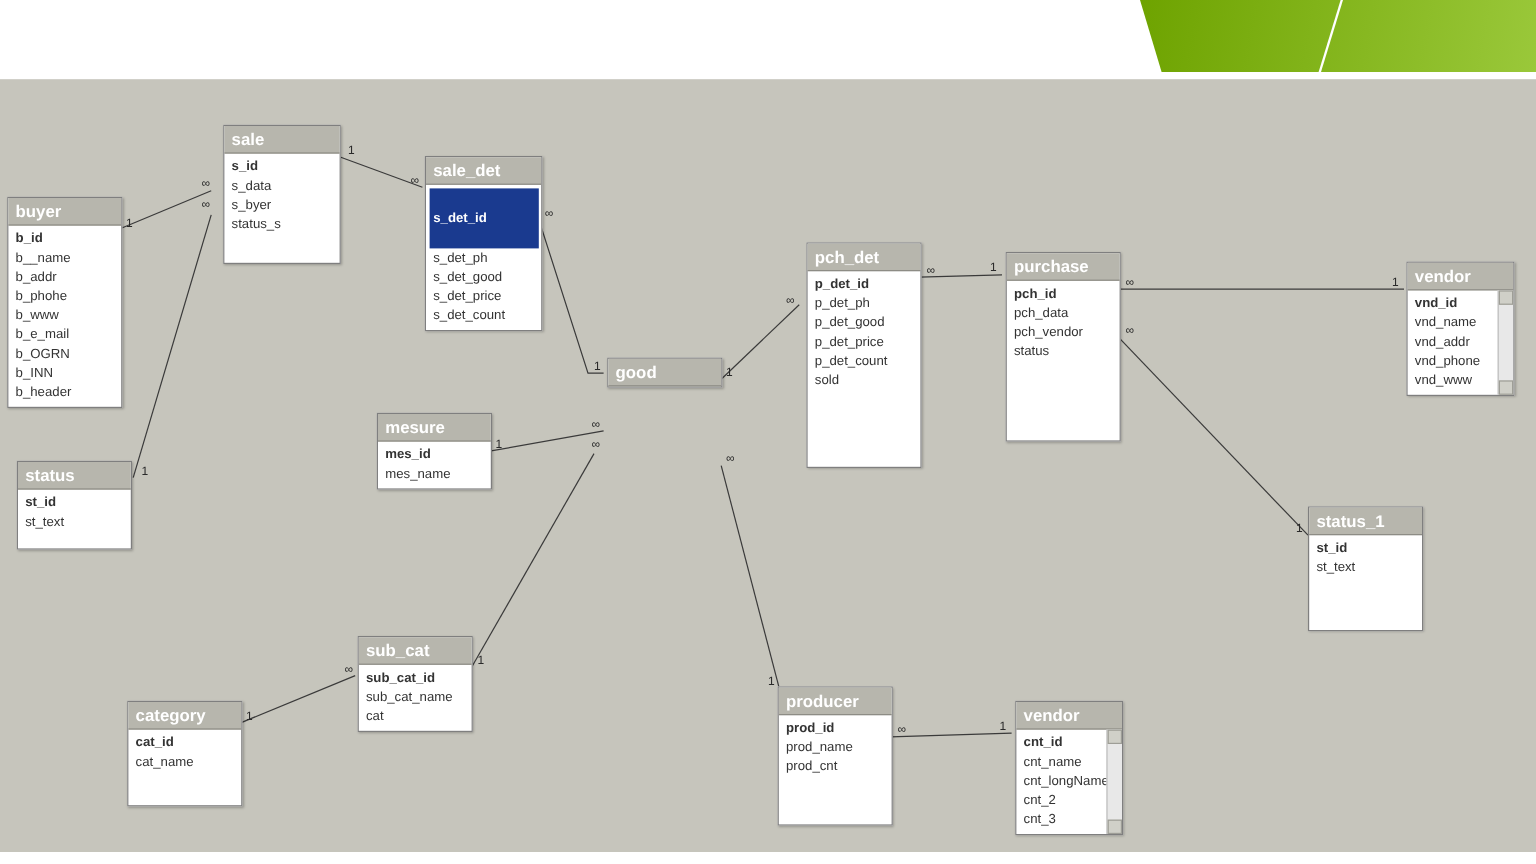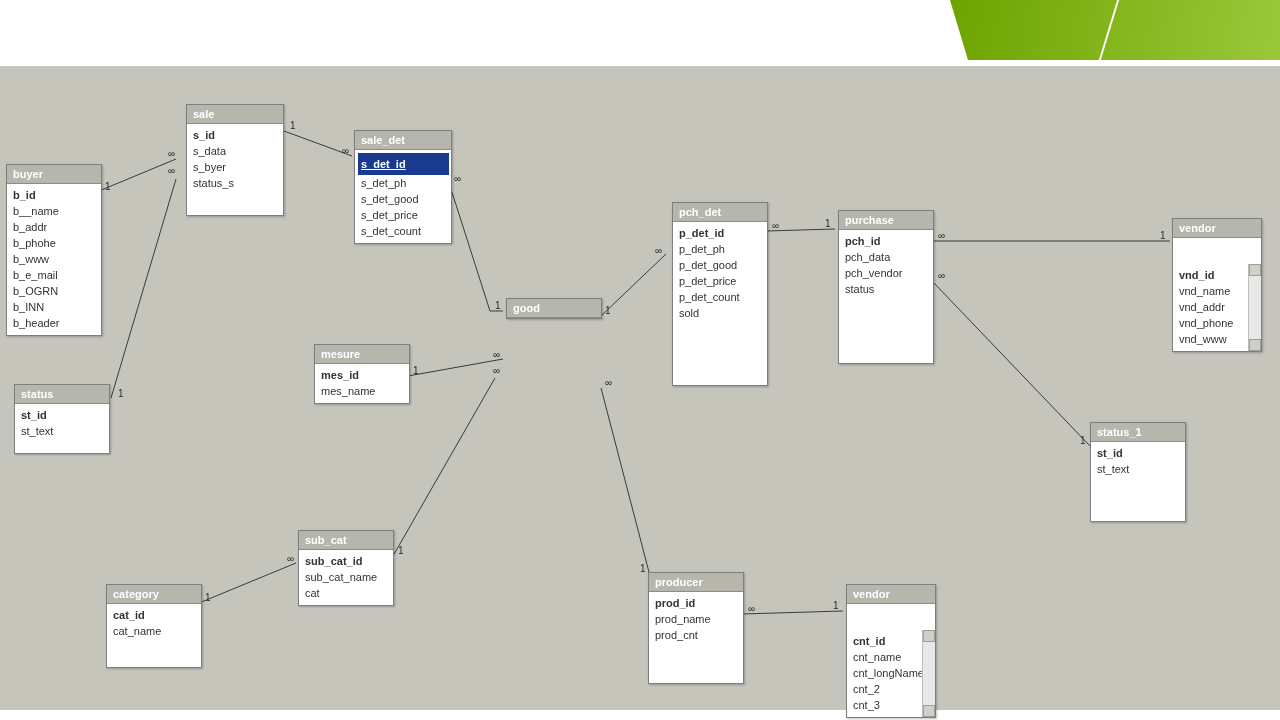--- a/index.html
+++ b/index.html
@@ -2,26 +2,26 @@
 <html><head>
 <meta charset="utf-8">
 <style>
   html,body{margin:0;padding:0;width:1280px;height:720px;font-family:"Segoe UI",Tahoma,Arial,sans-serif;background:#fff;overflow:hidden;}
   .decor{position:absolute;top:0;right:0;width:330px;height:60px;}
   .decor .a{position:absolute;top:0;right:0;width:330px;height:60px;background:linear-gradient(100deg,#6ea300,#9ac83a);clip-path:polygon(0 0,100% 0,100% 100%,18px 100%);}
   .decor .b{position:absolute;top:0;right:170px;width:2px;height:60px;background:#fff;transform:skewX(-17deg);}
   .canvas{position:absolute;top:66px;left:0;width:1280px;height:644px;background:#c6c5bc;}
   svg.lines{position:absolute;top:0;left:0;width:1280px;height:644px;pointer-events:none;}
   .tbl{position:absolute;background:#fff;border:1px solid #7f7f7f;box-shadow:1px 1px 2px rgba(0,0,0,.25);font-size:11px;color:#333;}
-  .tbl .hdr{background:#b7b6ad;color:#fff;font-weight:bold;padding:3px 6px;border-bottom:1px solid #8d8c85;font-size:11px;}
+  .tbl .hdr{background:#b7b6ad;color:#fff;font-weight:bold;padding:3px 6px;border-bottom:1px solid #8d8c85;font-size:14px;}
   .tbl .body{padding:3px 2px 4px 6px}
   .tbl .row{padding:1px 0;line-height:14px;white-space:nowrap;}
   .tbl .pk{font-weight:bold;}
-  .tbl .sel{background:#1a3a8f;color:#fff;padding:4px 3px;margin-left:-3px;text-decoration:underline;}
-  .scroll{position:relative;padding-right:14px;margin-top:26px;}
+  .tbl .sel{background:#1a3a8f;color:#fff;padding:18px 3px;margin-left:-3px;}
+  .scroll{position:relative;padding-right:14px;}
   .scroll .sb{position:absolute;top:0;right:0;bottom:0;width:12px;background:#e8e8e8;border-left:1px solid #bdbdbd;}
   .scroll .sb .btn{position:absolute;left:0;width:12px;height:12px;background:#d0d0c8;border:1px solid #9e9e97;box-sizing:border-box;}
   .scroll .sb .up{top:0;} .scroll .sb .dn{bottom:0;}
   .lbl{position:absolute;font:10px/1 Arial;color:#2a2a2a;}
 </style>
 </head>
 <body>
 
 <div class="decor">
   <div class="a"></div>

